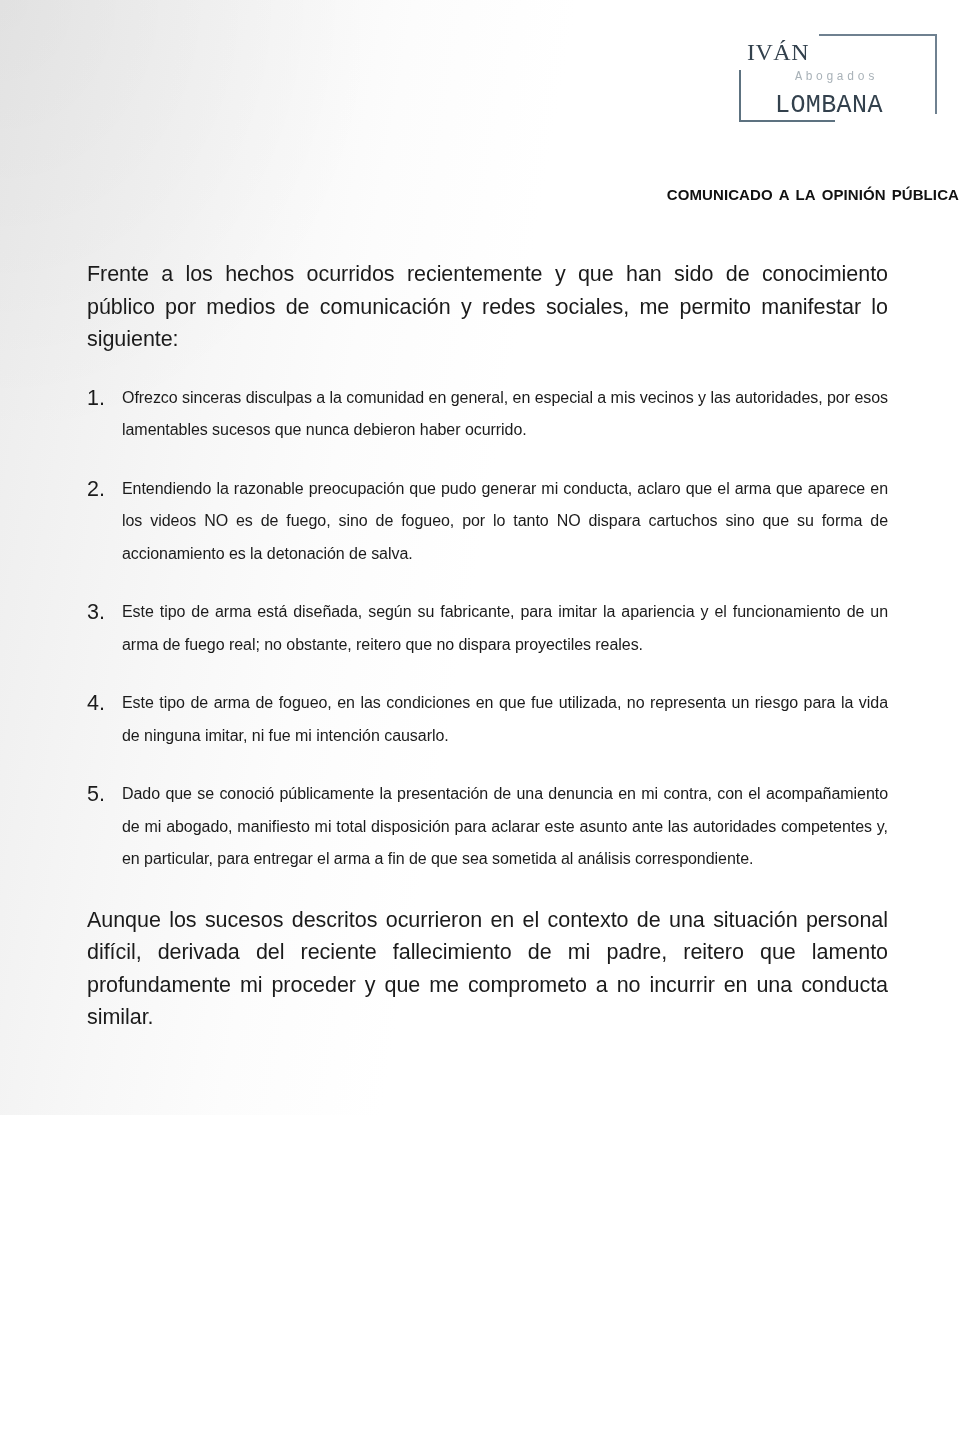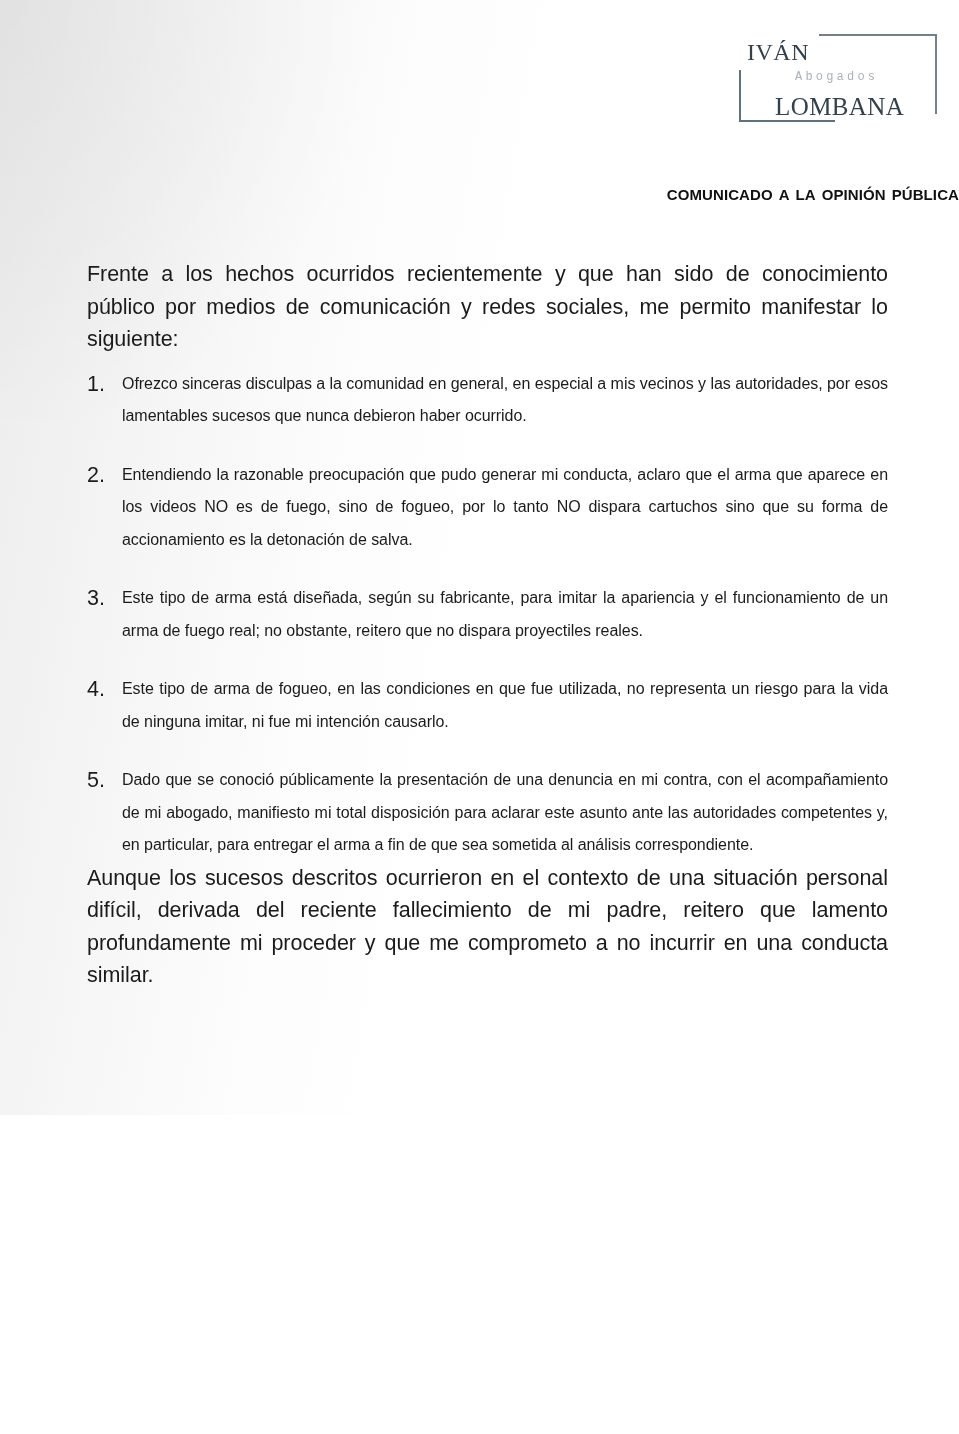--- a/index.html
+++ b/index.html
@@ -96,21 +96,21 @@
     letter-spacing: 3.2px;
     color: #a9b2b8;
     z-index: 3;
     background: transparent;
     padding: 0 4px;
   }
   .logo-lombana {
     position: absolute;
     left: 36px;
     top: 56px;
-    font-family: Liberation Serif, serif;
+    font-family: Liberation Mono, monospace;
     font-size: 36px;
     line-height: 38px;
     letter-spacing: 0.4px;
     color: #33414d;
     font-variant: small-caps;
     text-transform: lowercase;
     z-index: 3;
     background: transparent;
     padding: 0 4px 0 2px;
   }
@@ -142,22 +142,22 @@
   .para {
     font-size: 21.5px;
     line-height: 32.5px;
     color: #1b1b1b;
     text-align: justify;
     text-justify: inter-word;
     margin: 0;
     letter-spacing: -0.05px;
   }
 
-  .para.intro { margin-bottom: 12px; }
-  .para.closing { margin-top: 0; }
+  .para.intro { margin-bottom: 26px; }
+  .para.closing { margin-top: 28px; }
 
   ol.clauses {
     list-style: none;
     margin: 0;
     padding: 0;
   }
   ol.clauses > li {
     position: relative;
     padding-left: 35px;
     margin-bottom: 26px;

